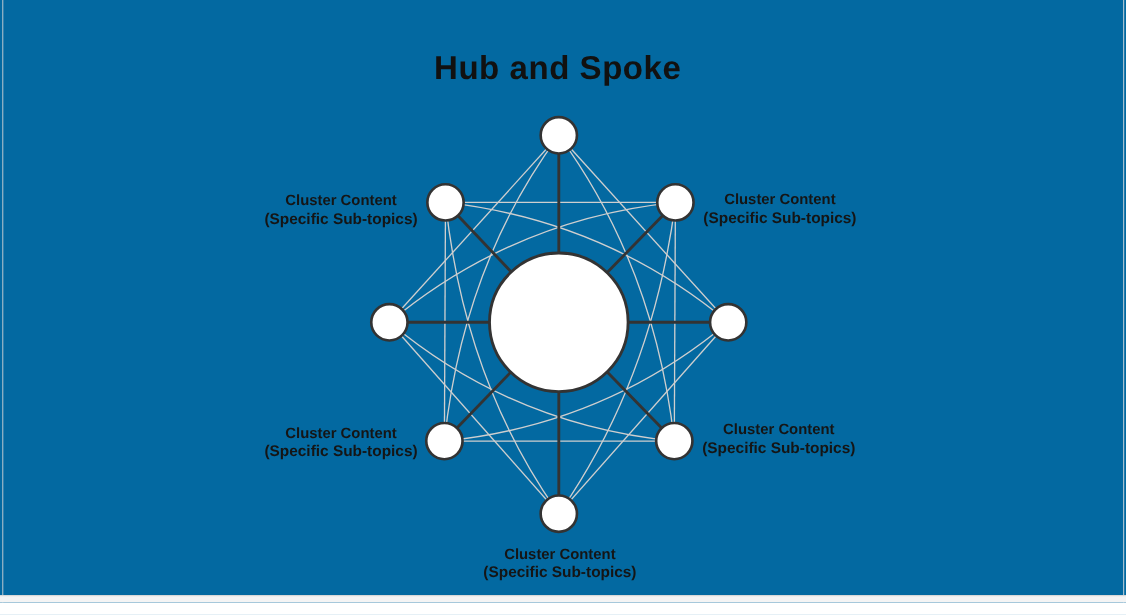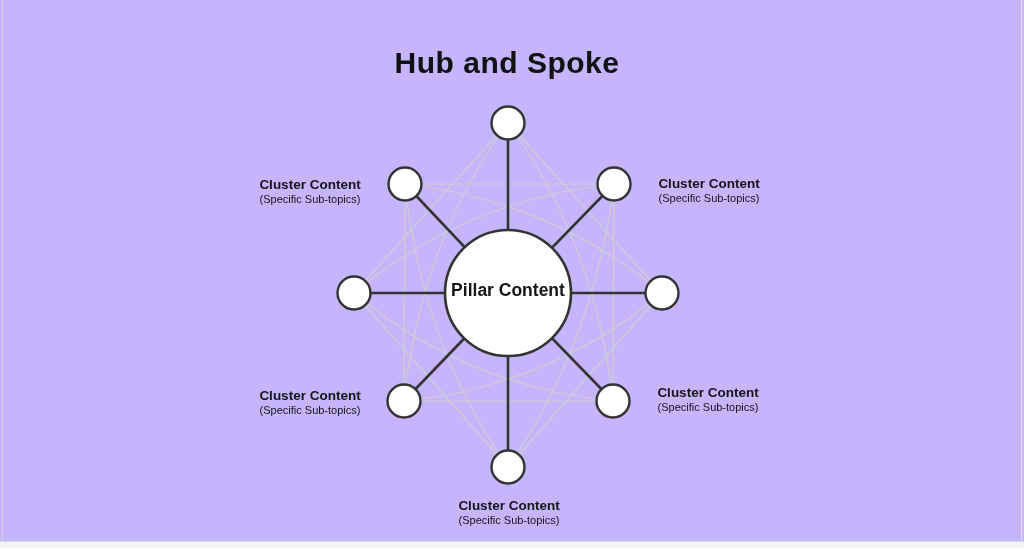--- a/index.html
+++ b/index.html
@@ -5,21 +5,21 @@
   html, body {
     margin: 0;
     padding: 0;
     background: #ffffff;
     font-family: "Liberation Sans", sans-serif;
   }
   .canvas {
     position: relative;
     width: 1024px;
     height: 548px;
-    background: #c4b5fd;
+    background: #0369a1;
     overflow: hidden;
   }
   
   .edge-line-left {
     position: absolute;
     left: 2px; top: 0;
     width: 1px; height: 100%;
     background: #d6d6d6;
     opacity: .8;
   }
@@ -71,22 +71,22 @@
     white-space: nowrap;
     line-height: 1.18;
   }
   .cluster-label .l1 {
     display: block;
     font-size: 13.5px;
     font-weight: bold;
   }
   .cluster-label .l2 {
     display: block;
-    font-size: 11px;
-    font-weight: normal;
+    font-size: 14px;
+    font-weight: bold;
   }
   .pos-ul { left: 310px; top: 191px; }
   .pos-ur { left: 709px; top: 190px; }
   .pos-lr { left: 708px; top: 399px; }
   .pos-ll { left: 310px; top: 402px; }
   .pos-b  { left: 509px; top: 512px; }
 </style>
 </head>
 <body>
 
@@ -127,21 +127,20 @@
       <circle cx="614" cy="184" r="16.5" fill="#ffffff" stroke="#333333" stroke-width="2.4"></circle>
       <circle cx="662" cy="293" r="16.5" fill="#ffffff" stroke="#333333" stroke-width="2.4"></circle>
       <circle cx="613" cy="401" r="16.5" fill="#ffffff" stroke="#333333" stroke-width="2.4"></circle>
       <circle cx="508" cy="467" r="16.5" fill="#ffffff" stroke="#333333" stroke-width="2.4"></circle>
       <circle cx="404" cy="401" r="16.5" fill="#ffffff" stroke="#333333" stroke-width="2.4"></circle>
       <circle cx="354" cy="293" r="16.5" fill="#ffffff" stroke="#333333" stroke-width="2.4"></circle>
       <circle cx="405" cy="184" r="16.5" fill="#ffffff" stroke="#333333" stroke-width="2.4"></circle>
     </svg>
 
   <div class="hub-label">
-    <span style="display:block">Pillar Content</span>
   </div>
 
   <div class="cluster-label pos-ul">
     <span class="l1">Cluster Content</span>
     <span class="l2">(Specific Sub-topics)</span>
   </div>
 
   <div class="cluster-label pos-ur">
     <span class="l1">Cluster Content</span>
     <span class="l2">(Specific Sub-topics)</span>

